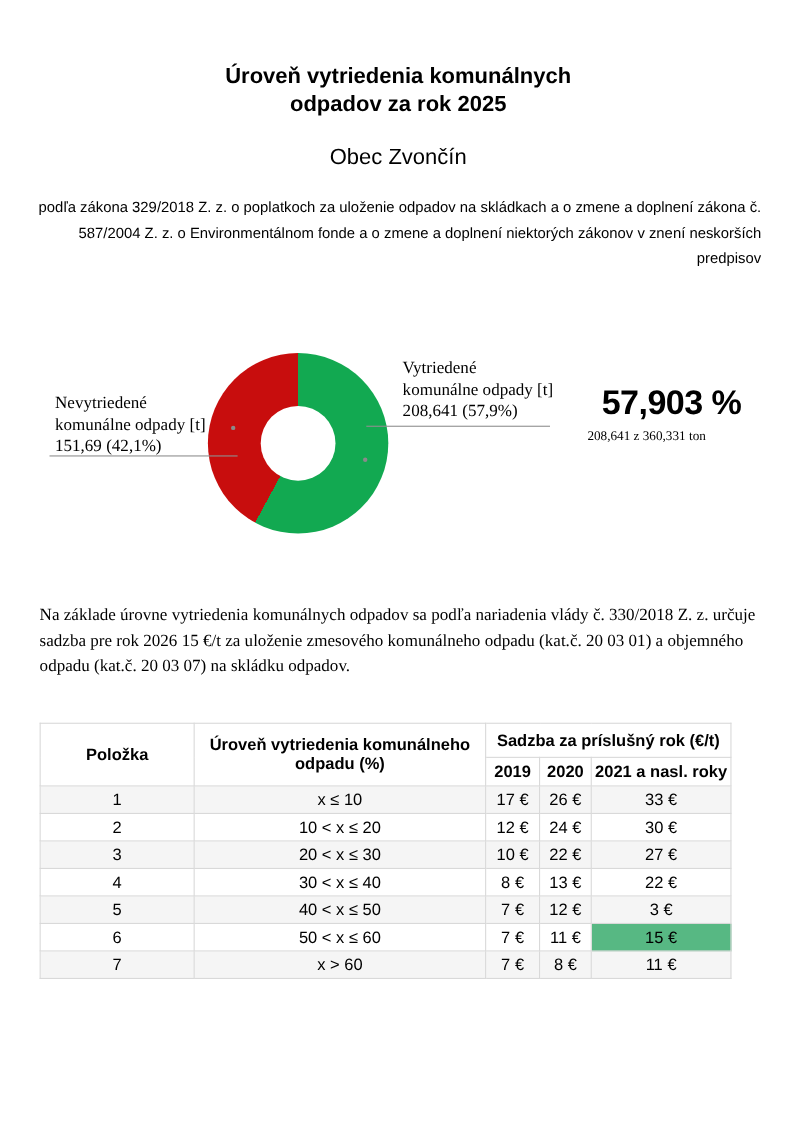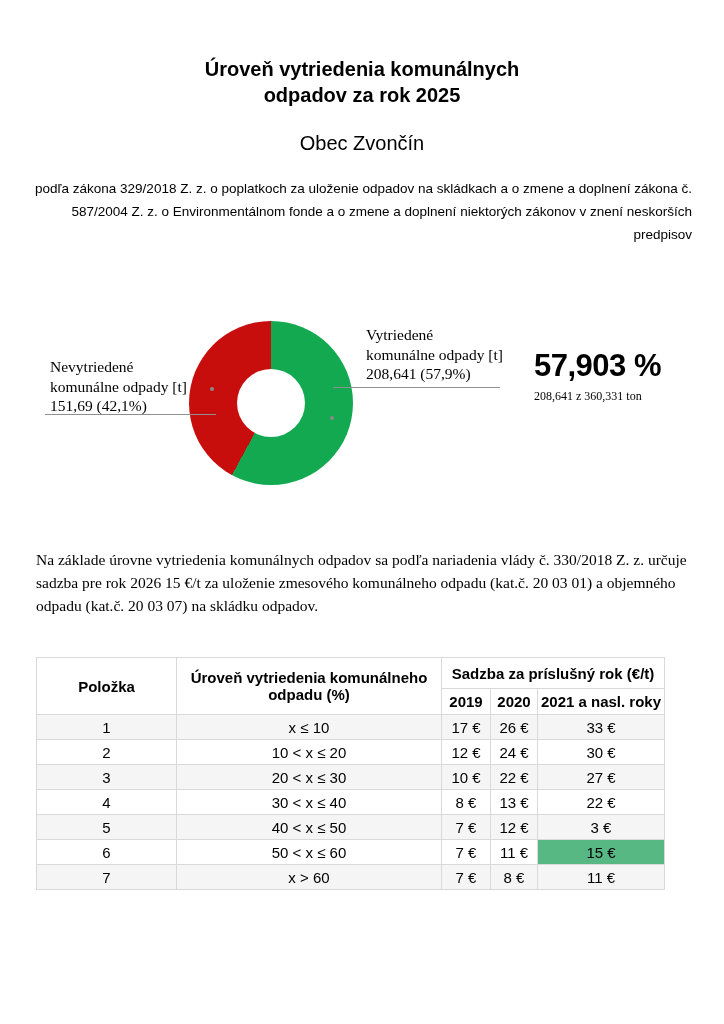--- a/index.html
+++ b/index.html
@@ -38,21 +38,21 @@
   .label-left  { left:50px;  top:357px; }
   .leader { position:absolute; height:0; border-top:1px solid #8f8f8f; }
   .leader-right { left:333px; top:387px; width:167px; }
   .leader-left  { left:45px;  top:414px; width:171px; }
   .dot { position:absolute; width:4px; height:4px; border-radius:50%; background:#8a8a8a; }
   .dot-red   { left:210px; top:387px; }
   .dot-green { left:330px; top:416px; }
   .headline { position:absolute; left:534px; top:348px; }
   .headline-pct {
     font-family:"Liberation Sans", sans-serif; font-weight:bold;
-    font-size:31px; letter-spacing:-0.5px;
+    font-size:31px; letter-spacing:-0.5px;margin-left:13px;
   }
   .headline-sub { font-size:12px; margin-top:5px; }
   
   .bodytext {
     position:absolute; left:36px; top:548px; width:657px;
     font-size:15.5px; line-height:23px;
   }
   
   table.rates {
     position:absolute; left:36px; top:657px; width:628px;

